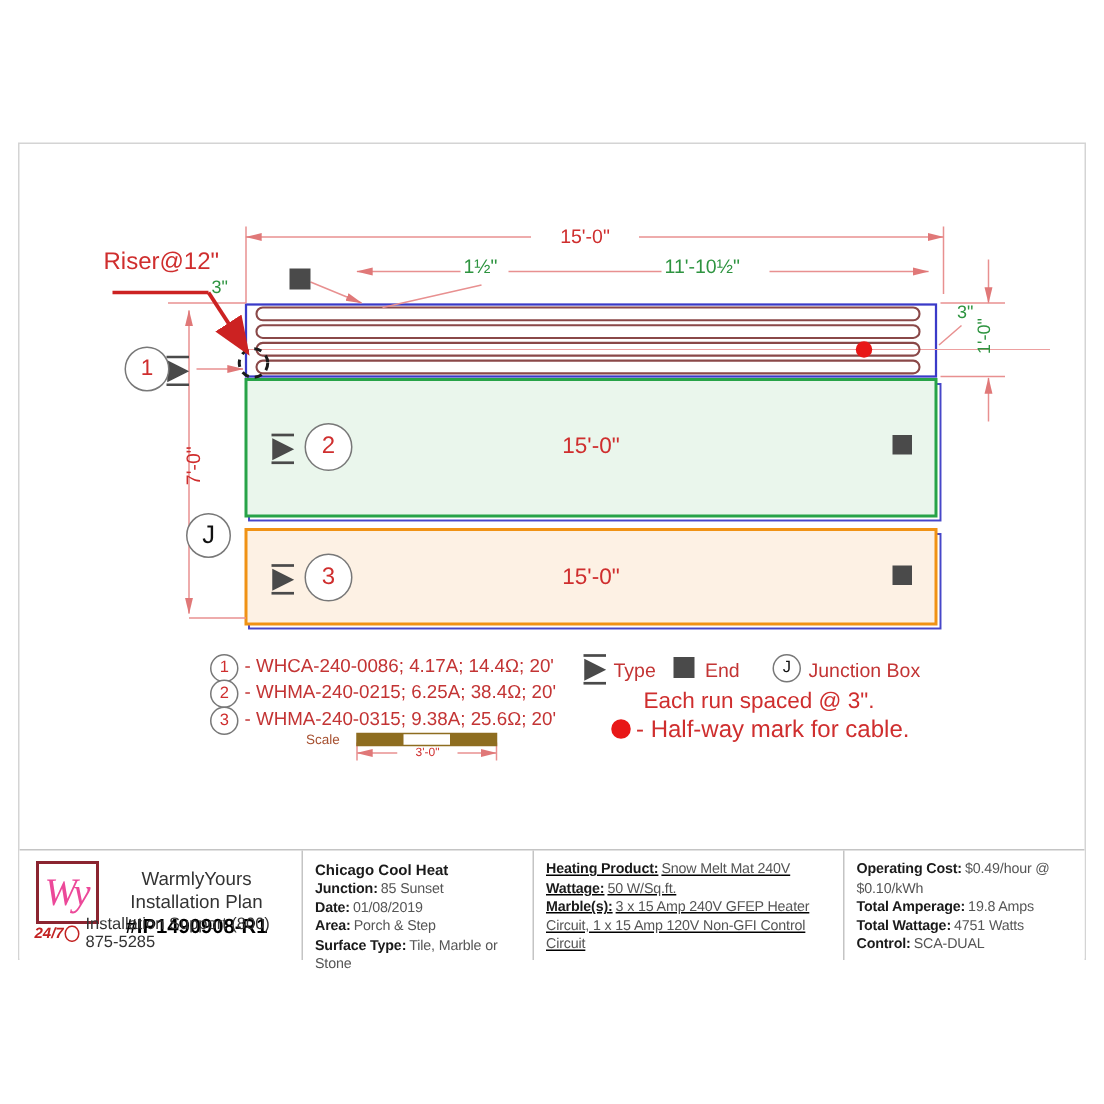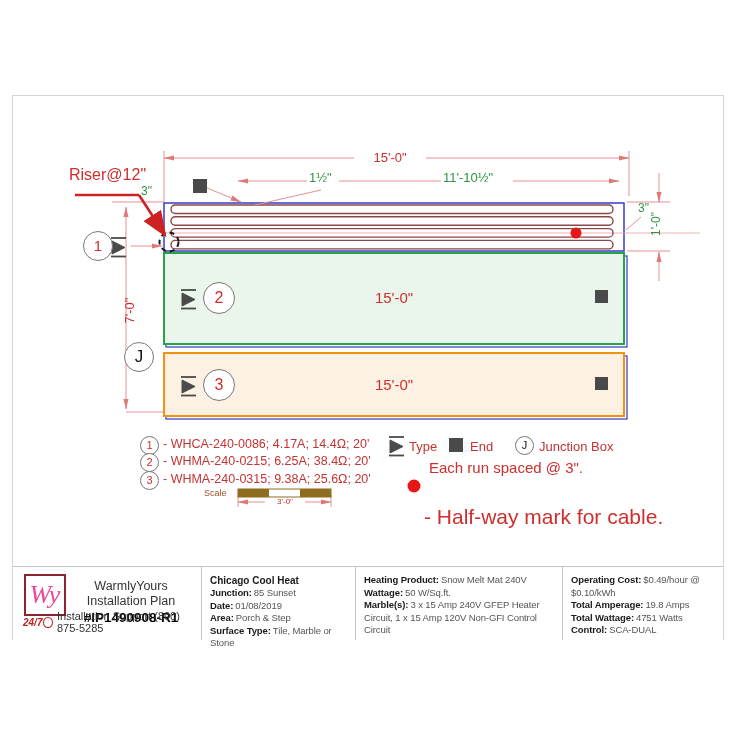--- a/index.html
+++ b/index.html
@@ -15,21 +15,21 @@
   .rot{transform:rotate(-90deg);transform-origin:center center;text-align:center;}
   .mcircle{position:absolute;border:1.5px solid #787878;border-radius:50%;
            background:#fff;text-align:center;z-index:4;}
   .lcircle{position:absolute;width:17px;height:17px;border:1px solid #787878;border-radius:50%;
            background:#fff;text-align:center;font-size:11px;line-height:16px;z-index:4;}
   
   .tb{position:absolute;left:0;top:470px;width:710px;height:73px;border-top:1px solid #c4c4c4;
       display:flex;z-index:5;background:#fff;}
   .tb .col{position:relative;box-sizing:border-box;height:100%;}
   .tb .col + .col{border-left:1px solid #c4c4c4;}
-  .c1{width:188px;} .c2{width:154px;} .c3{width:207px;} .c4{width:161px;}
+  .c1{width:188px;} .c2{width:154px;} .c3{width:207px;text-decoration:underline;} .c4{width:161px;}
   .c2,.c3,.c4{padding:7px 8px;}
   .tb .heading{font-size:10px;font-weight:bold;color:#1a1a1a;line-height:13px;}
   .tb .row{font-size:9.5px;line-height:12.5px;color:#555;letter-spacing:-0.1px;}
   .tb .lbl{font-weight:bold;color:#1a1a1a;}
   .tb .val{margin-left:2px;}
   .logo-square{position:absolute;left:11px;top:7px;width:38px;height:38px;
                border:2px solid #8b2430;text-align:center;}
   .logo-square span{font-family:"Liberation Serif",serif;font-style:italic;
                     font-size:26px;color:#ec4899;line-height:38px;}
   .tb-title{position:absolute;left:52px;top:12px;width:132px;text-align:center;
@@ -160,21 +160,21 @@
     <div class="lcircle red" style="left:127px;top:357px;">2</div>
     <div class="t crimson" style="left:150px;top:359px;font-size:12.5px;">- WHMA-240-0215; 6.25A; 38.4Ω; 20'</div>
     <div class="lcircle red" style="left:127px;top:375px;">3</div>
     <div class="t crimson" style="left:150px;top:377px;font-size:12.5px;">- WHMA-240-0315; 9.38A; 25.6Ω; 20'</div>
 
     <div class="t crimson" style="left:396px;top:344px;font-size:13px;">Type</div>
     <div class="t crimson" style="left:457px;top:344px;font-size:13px;">End</div>
     <div class="lcircle" style="left:502px;top:340px;color:#111;">J</div>
     <div class="t crimson" style="left:526px;top:344px;font-size:13px;">Junction Box</div>
     <div class="t red" style="left:398px;top:364px;width:190px;text-align:center;font-size:15px;">Each run spaced @ 3".</div>
-    <div class="t red" style="left:411px;top:383px;font-size:21px;margin-top:27px;">- Half-way mark for cable.</div>
+    <div class="t red" style="left:411px;top:383px;font-size:16px;">- Half-way mark for cable.</div>
 
     <div class="t" style="left:191px;top:393px;font-size:9px;color:#a65030;">Scale</div>
     <div class="t red" style="left:252px;top:402px;width:40px;text-align:center;font-size:8px;background:#fff;">3'-0"</div>
 
     <div class="tb">
       <div class="col c1">
         <div class="logo-square">
           <span>Wy</span>
         </div>
         <div class="tb-title">

